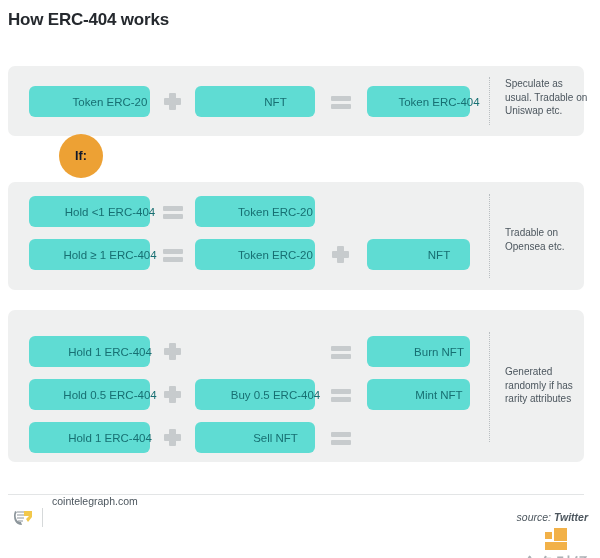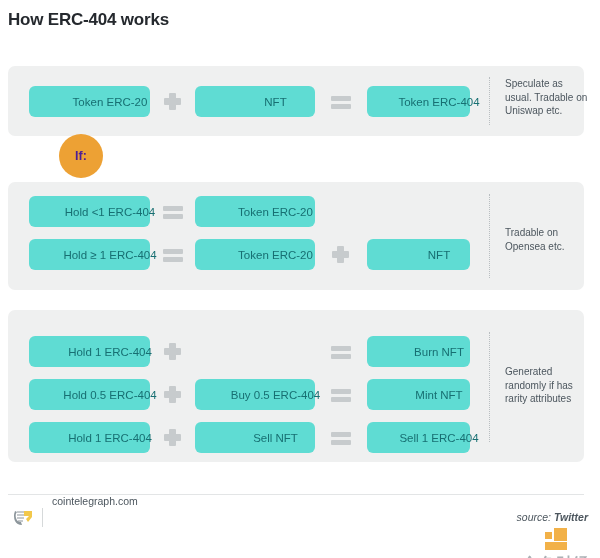--- a/index.html
+++ b/index.html
@@ -80,21 +80,21 @@
   }
 
   
   .if-bubble {
     position: absolute;
     left: 59px; top: 134px;
     width: 44px; height: 44px;
     background: #eda134;
     border-radius: 50%;
     display: flex; align-items: center; justify-content: center;
-    color: #4c1d95; font-size: 12.5px; font-weight: bold;
+    color: #0f172a; font-size: 12.5px; font-weight: bold;
   }
 
   
   .footer-rule {
     position: absolute; left: 8px; top: 494px;
     width: 576px; height: 1px; background: #e3e5e6;
   }
   .ct-logo { position: absolute; left: 12px; top: 508px; width: 22px; height: 20px; }
   .ct-sep {
     position: absolute; left: 42px; top: 508px;
@@ -207,21 +207,20 @@
     </div>
     <div class="row" style="top:112px;">
       <div class="cell c1">Hold 1 ERC-404</div>
       <div class="op op-plus">
           <div class="plus"></div>
         </div>
       <div class="cell c2">Sell NFT</div>
       <div class="op op-eq2">
           <div class="eq"></div>
         </div>
-      <div class="cell c3">Sell 1 ERC-404</div>
     </div>
     <div class="divider" style="top:22px; height:110px;"></div>
     <div class="note" style="top:55px;">Generated randomly if has rarity attributes</div>
   </div>
 
   <div class="footer-rule"></div>
 
   <div class="ct-logo">
     <svg viewBox="0 0 22 20" width="22" height="20" aria-hidden="true">
       <path d="M3 3 Q1 8 3 13 Q5 17 10 17 L9 14 Q5 14 4 10 Q3 6 5 4 Z" fill="#8d969c"></path>

